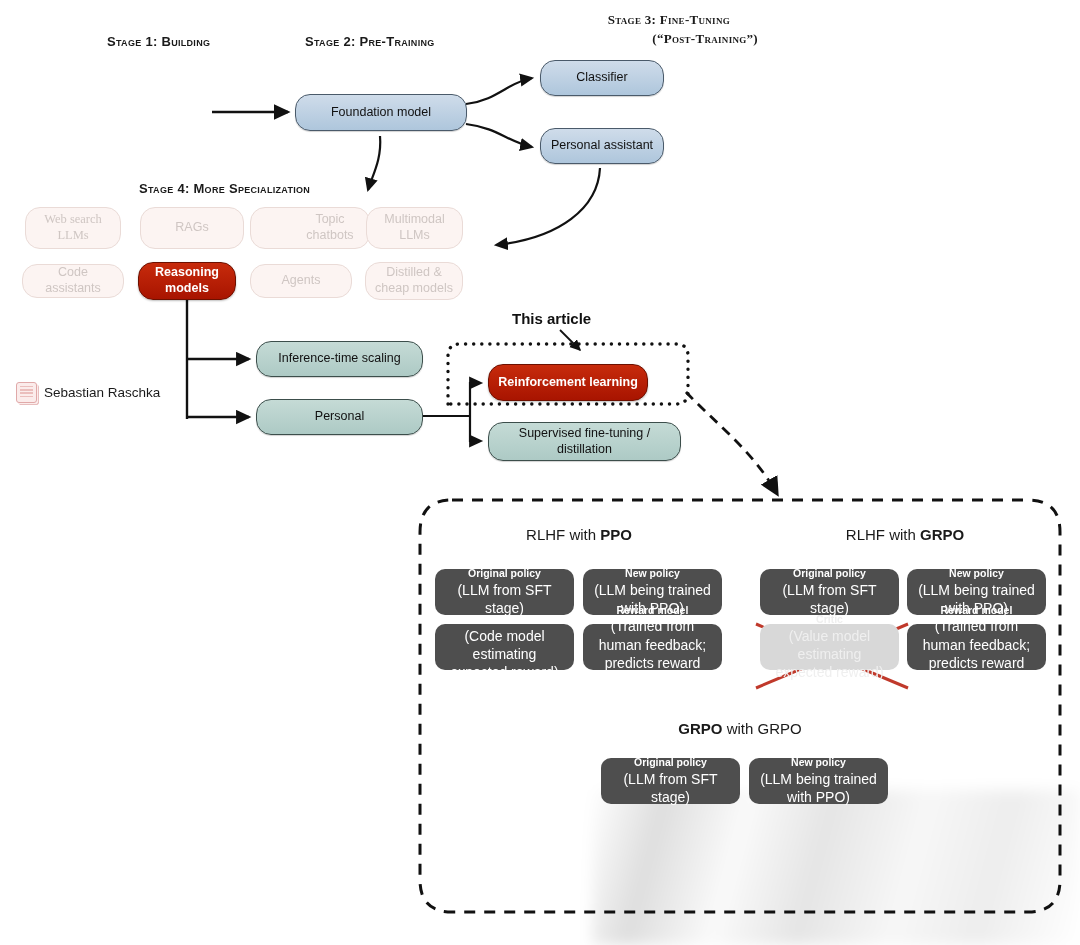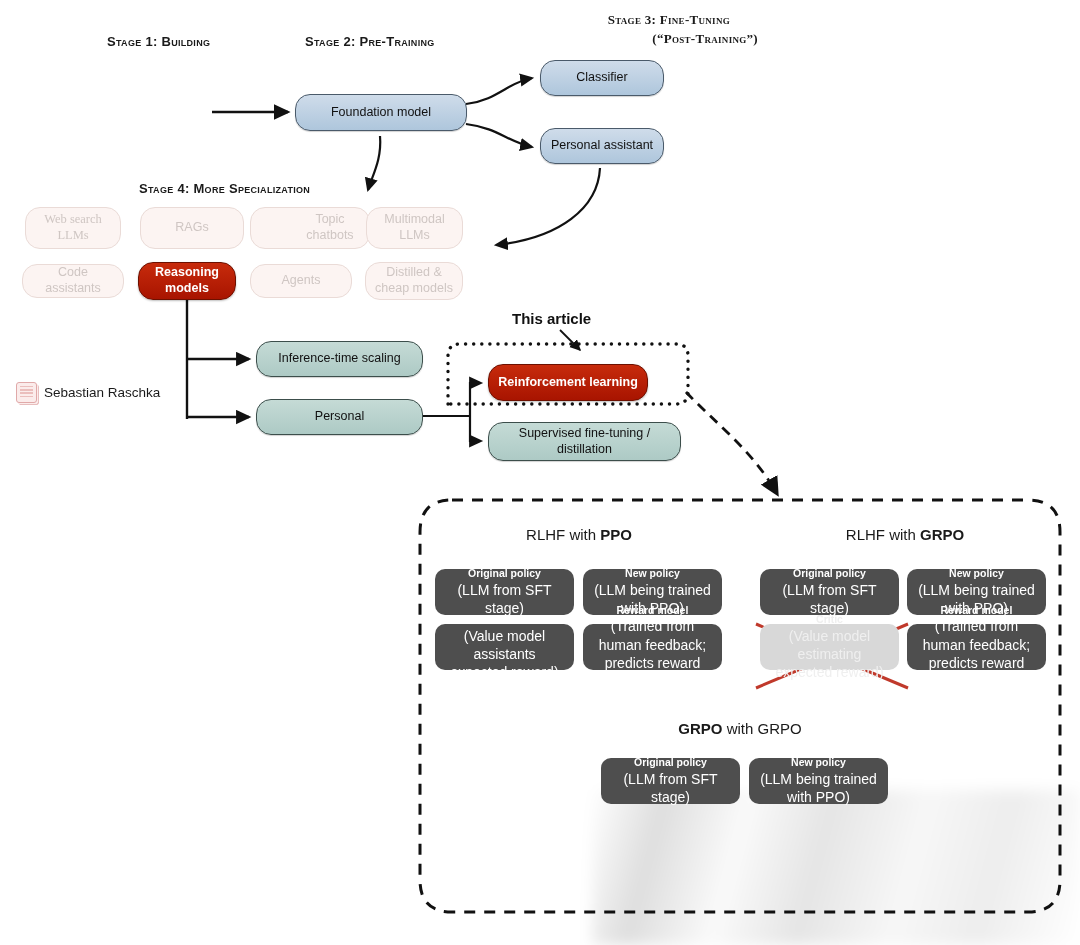--- a/index.html
+++ b/index.html
@@ -245,21 +245,21 @@
   <div class="dark-box" style="left:435px; top:569px; width:139px; height:46px;">
     <span class="t1">Original policy</span>
     <span class="t2" style="white-space:pre-line;">(LLM from SFT stage)</span>
   </div>
   <div class="dark-box" style="left:583px; top:569px; width:139px; height:46px;">
     <span class="t1">New policy</span>
     <span class="t2" style="white-space:pre-line;">(LLM being trained with PPO)</span>
   </div>
   <div class="dark-box" style="left:435px; top:624px; width:139px; height:46px;">
     <span class="t1">Critic</span>
-    <span class="t2" style="white-space:pre-line;">(Value model assistants
+    <span class="t2" style="white-space:pre-line;">(Code model estimating
 expected reward)</span>
   </div>
   <div class="dark-box" style="left:583px; top:624px; width:139px; height:46px;">
     <span class="t1">Reward model</span>
     <span class="t2" style="white-space:pre-line;">(Trained from human feedback;
 predicts reward scores)</span>
   </div>
 
   <div class="panel-title" style="left:755px; top:526px; width:300px;">
     <span>RLHF with </span><b>GRPO</b>

